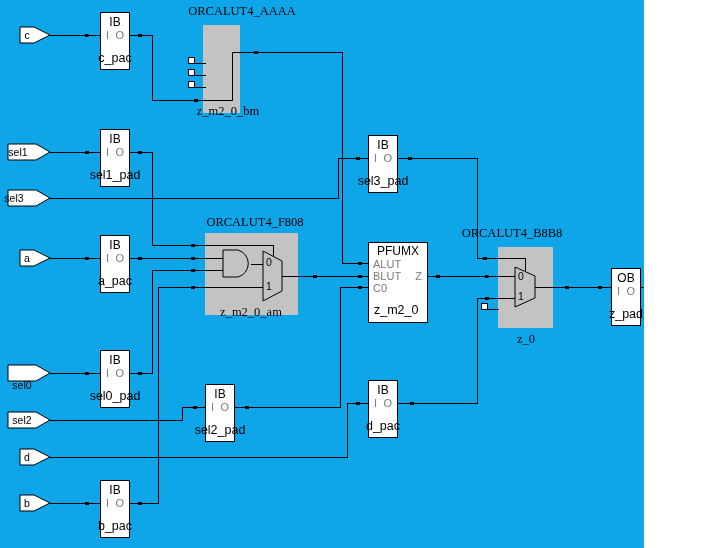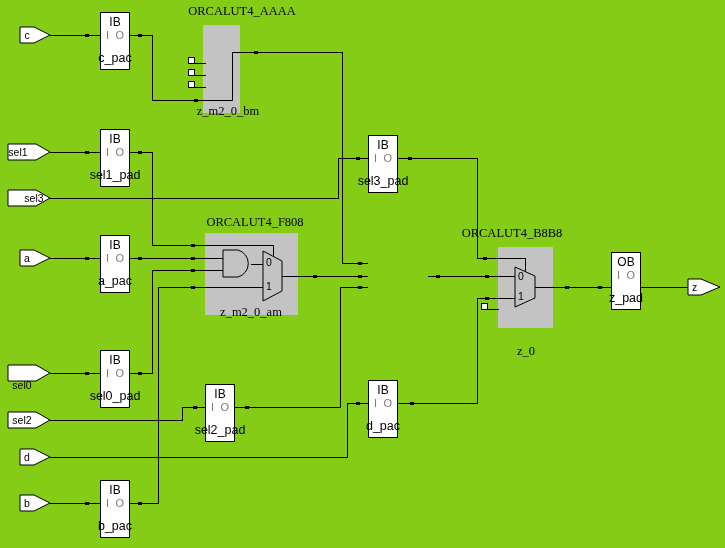--- a/index.html
+++ b/index.html
@@ -1,16 +1,16 @@
 <!DOCTYPE html>
 <html><head>
 <meta charset="utf-8">
 <style>
   html,body{margin:0;padding:0;background:#fff;}
-  #canvas{position:relative;width:725px;height:548px;background:#84cc16;overflow:hidden;
+  #canvas{position:relative;width:644px;height:548px;background:#0ea5e9;overflow:hidden;
           font-family:"Liberation Sans", sans-serif;color:#000;}
   .lutblock{position:absolute;background:#c3c3c3;}
   svg.layer{position:absolute;left:0;top:0;}
   .buf{position:absolute;width:30px;height:58px;background:#fff;border:1px solid #000;
        box-sizing:border-box;}
   .btype{text-align:center;font-size:12px;line-height:14px;margin-top:2px;white-space:nowrap;}
   .bio{position:absolute;left:0;right:0;top:16px;display:flex;justify-content:space-between;
        padding:0 5px;font-size:11px;line-height:13px;color:#7a7a7a;}
   .bname{position:absolute;bottom:4px;left:50%;transform:translateX(-50%);
          font-size:12.5px;white-space:nowrap;background:transparent;}
@@ -180,45 +180,53 @@
     <div class="bname">d_pac</div>
   </div>
   <div class="buf" style="left:100px;top:480px">
     <div class="btype">IB</div>
     <div class="bio">
         <span>I</span>
         <span>O</span>
       </div>
     <div class="bname">b_pac</div>
   </div>
-  <div class="buf" style="left:611px;top:252px">
+  <div class="buf" style="left:611px;top:268px">
     <div class="btype">OB</div>
     <div class="bio">
         <span>I</span>
         <span>O</span>
       </div>
     <div class="bname">z_pad</div>
   </div>
 
+  <div class="pfumx">
+    <div class="ptitle">PFUMX</div>
+    <div class="ppin" style="top:15px;left:4px">ALUT</div>
+    <div class="ppin" style="top:27px;left:4px">BLUT</div>
+    <div class="ppin" style="top:39px;left:4px">C0</div>
+    <div class="ppin" style="top:27px;right:5px">Z</div>
+    <div class="pname">z_m2_0</div>
+  </div>
 
   <div class="title" style="left:242px;top:4px">ORCALUT4_AAAA</div>
   <div class="iname" style="left:228px;top:104px">z_m2_0_bm</div>
   <div class="title" style="left:255px;top:215px">ORCALUT4_F808</div>
   <div class="iname" style="left:251px;top:305px">z_m2_0_am</div>
   <div class="title" style="left:512px;top:226px">ORCALUT4_B8B8</div>
-  <div class="iname" style="left:526px;top:344px">z_0</div>
+  <div class="iname" style="left:526px;top:332px">z_0</div>
 
   <div class="muxlbl" style="left:266px;top:257px">0</div>
   <div class="muxlbl" style="left:266px;top:281px">1</div>
   <div class="muxlbl" style="left:518px;top:271px">0</div>
   <div class="muxlbl" style="left:518px;top:291px">1</div>
 
   <div class="portlbl" style="left:20px;top:27px;width:14px;height:16px;line-height:16px">c</div>
   <div class="portlbl" style="left:4px;top:144px;width:28px;height:16px;line-height:16px">sel1</div>
-  <div class="portlbl" style="left:20px;top:190px;width:28px;height:16px;line-height:16px">sel3</div>
+  <div class="portlbl" style="left:0;top:190px;width:28px;height:16px;line-height:16px">sel3</div>
   <div class="portlbl" style="left:20px;top:250px;width:14px;height:16px;line-height:16px">a</div>
   <div class="portlbl" style="left:8px;top:377px;width:28px;height:16px;line-height:16px">sel0</div>
   <div class="portlbl" style="left:8px;top:412px;width:28px;height:16px;line-height:16px">sel2</div>
   <div class="portlbl" style="left:20px;top:449px;width:14px;height:16px;line-height:16px">d</div>
   <div class="portlbl" style="left:20px;top:495px;width:14px;height:16px;line-height:16px">b</div>
   <div class="portlbl" style="left:688px;top:279px;width:13px;height:16px;line-height:16px">z</div>
 
 </div>
 
 </body></html>

